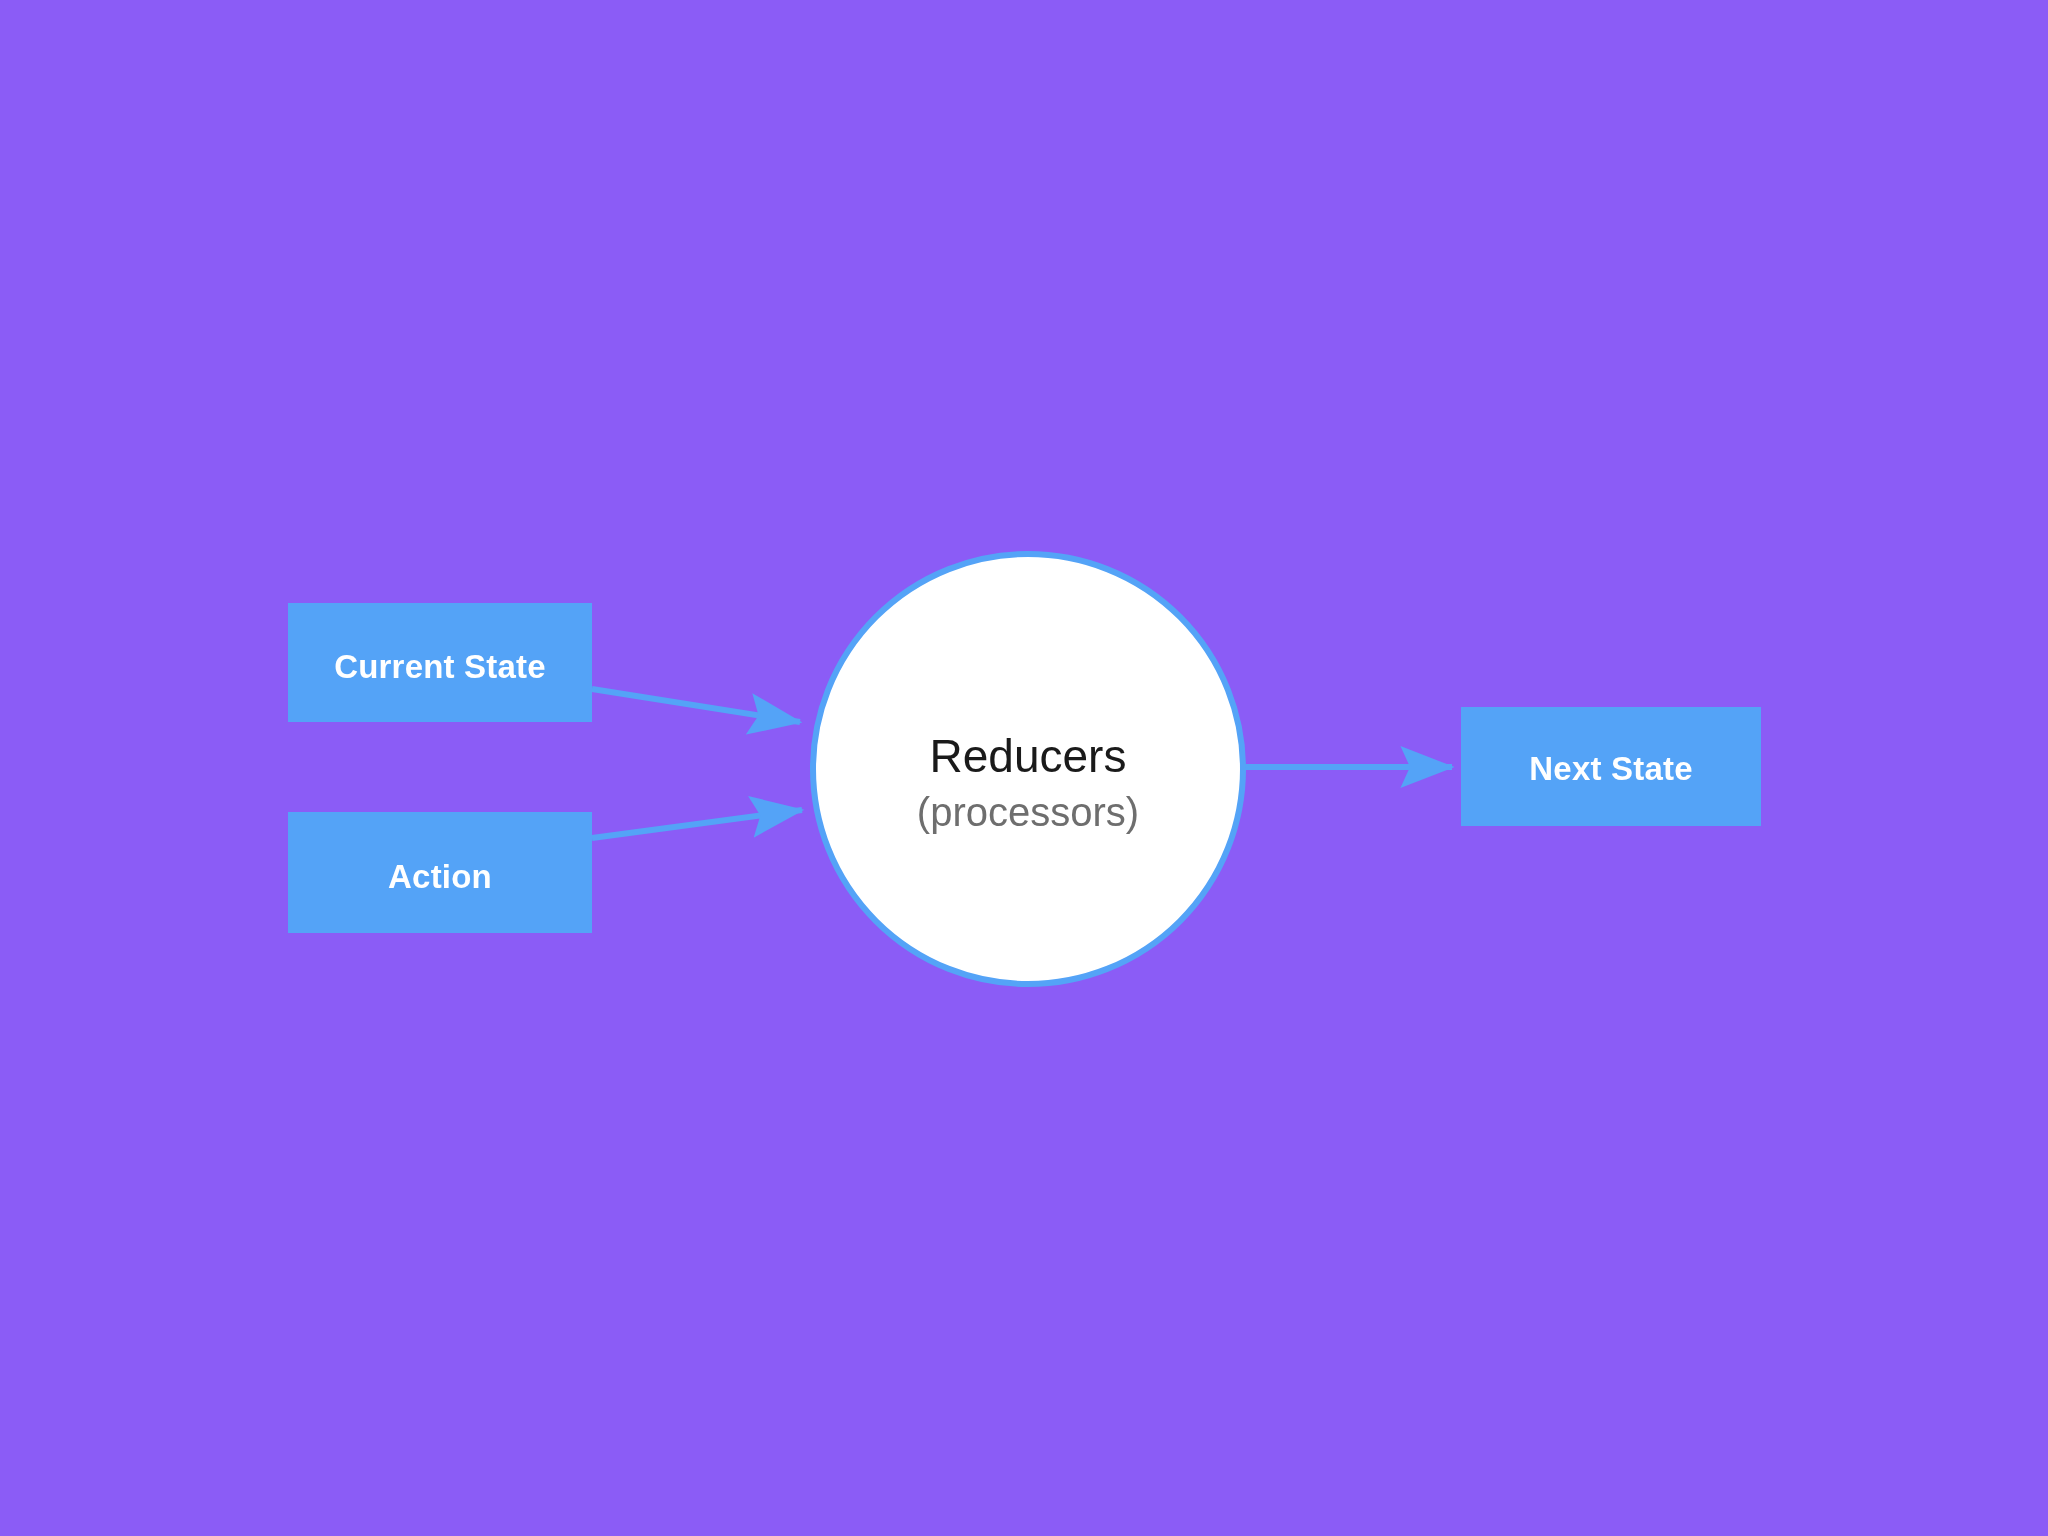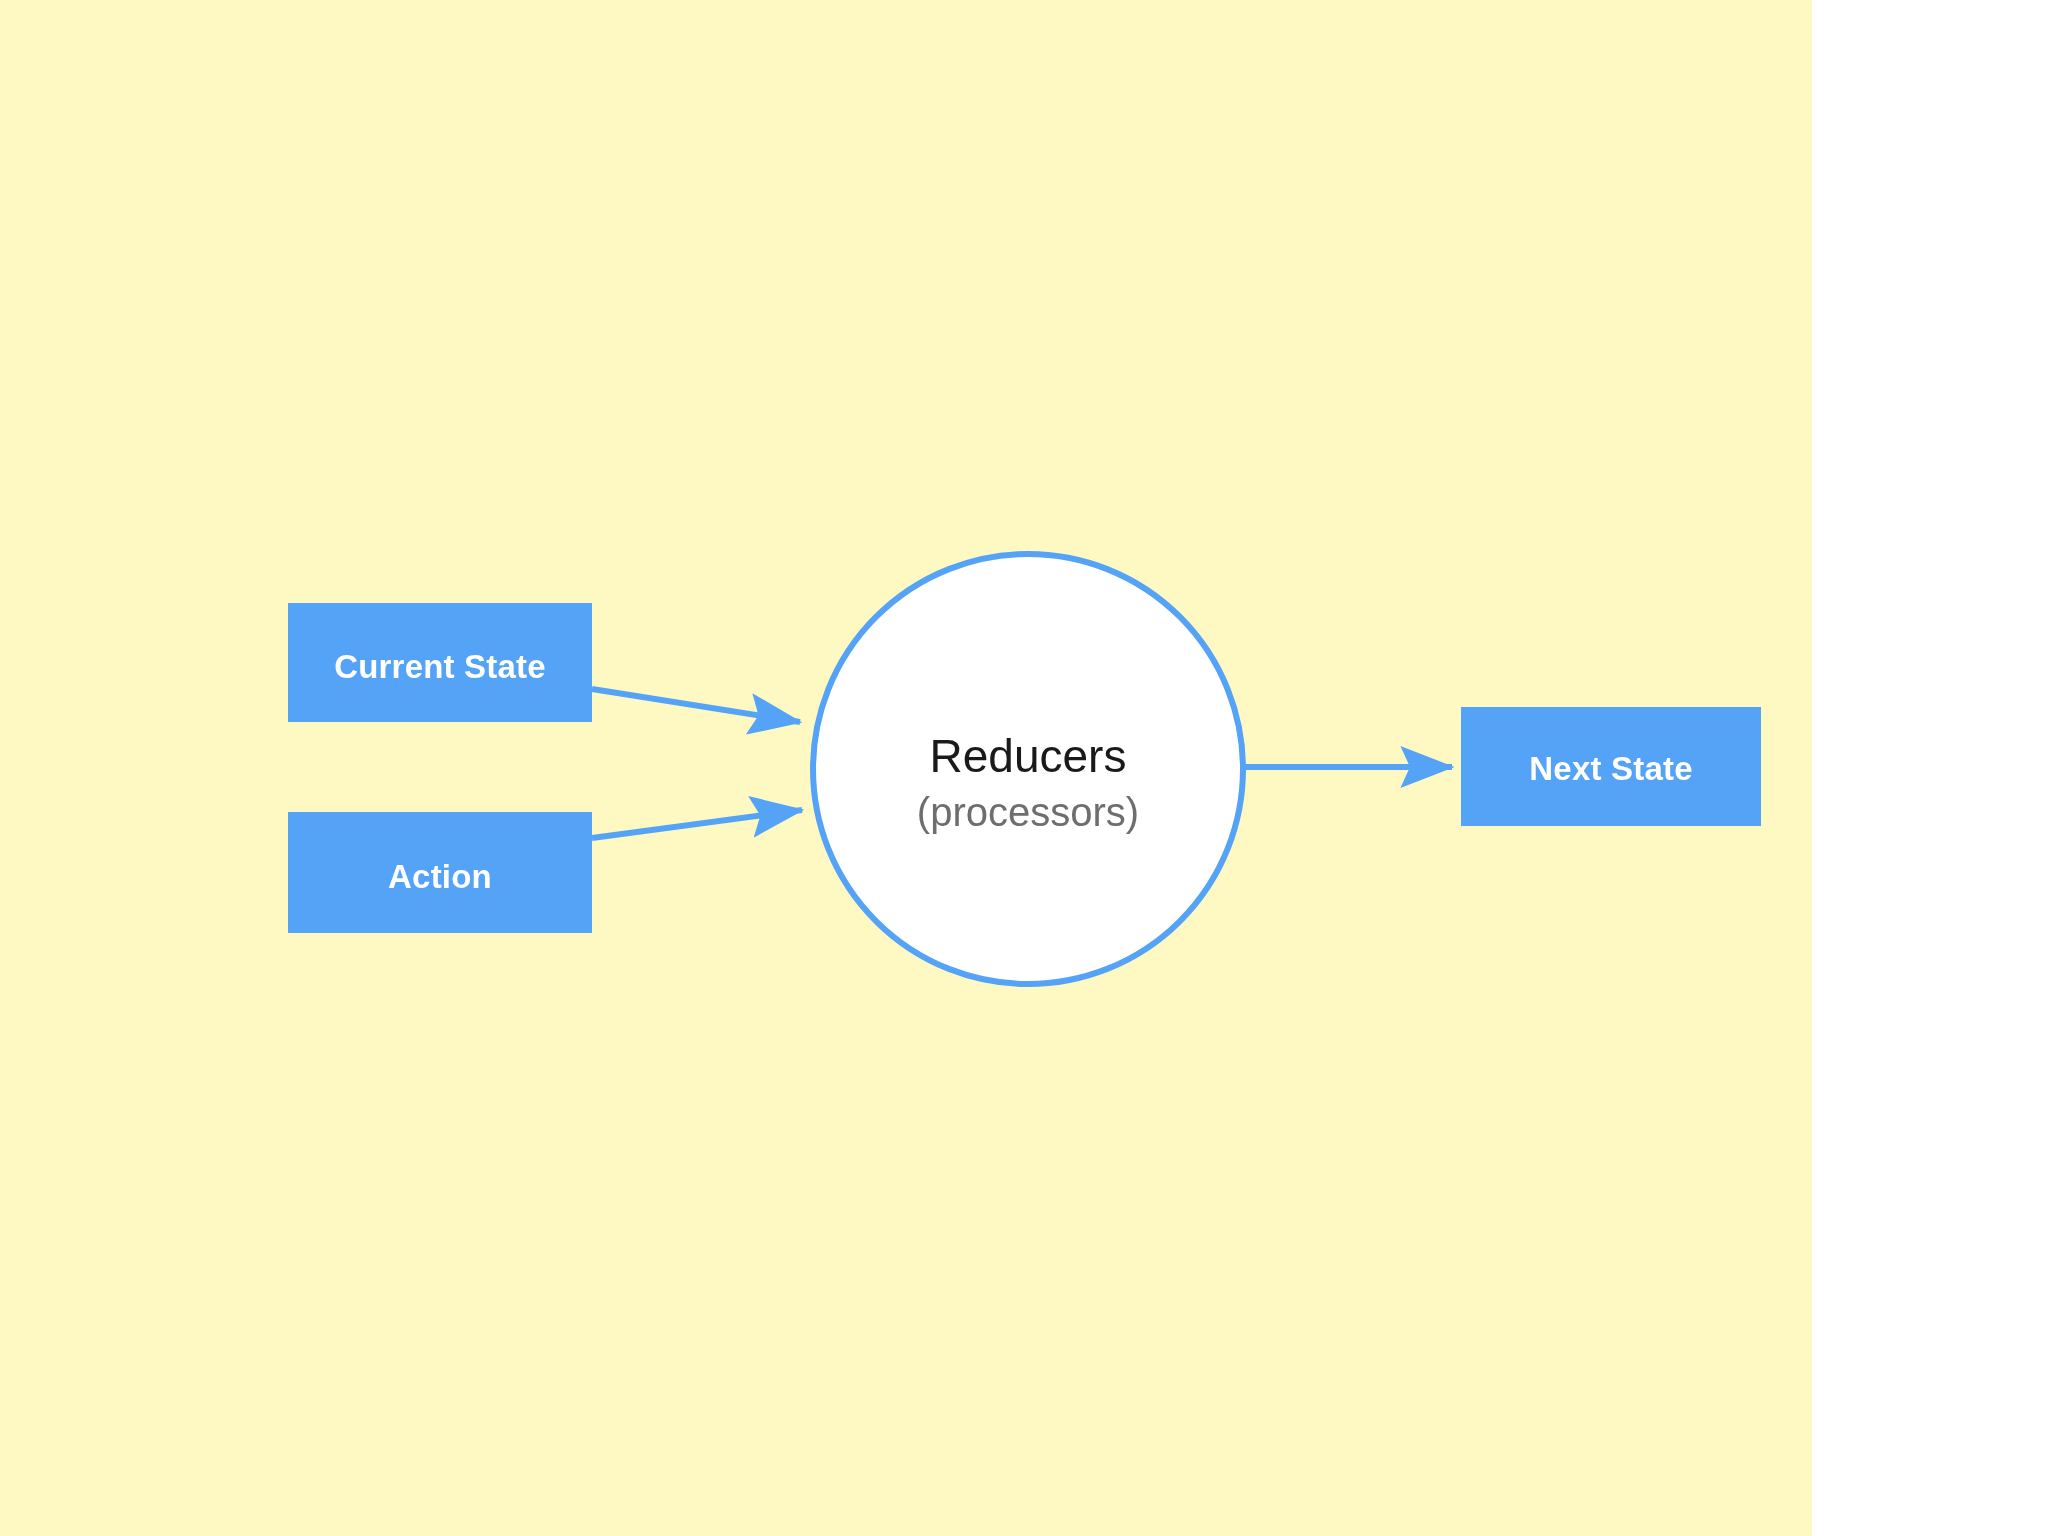--- a/index.html
+++ b/index.html
@@ -6,23 +6,23 @@
   html, body {
     margin: 0;
     padding: 0;
     background: #ffffff;
   }
   body {
     font-family: "Liberation Sans", sans-serif;
   }
   #canvas {
     position: relative;
-    width: 1812px;
+    width: 2048px;
     height: 1536px;
-    background: #fef9c3;
+    background: #8b5cf6;
     overflow: hidden;
   }
   #diagram-svg {
     position: absolute;
     left: 0;
     top: 0;
     width: 2048px;
     height: 1536px;
   }
   .box-label {

